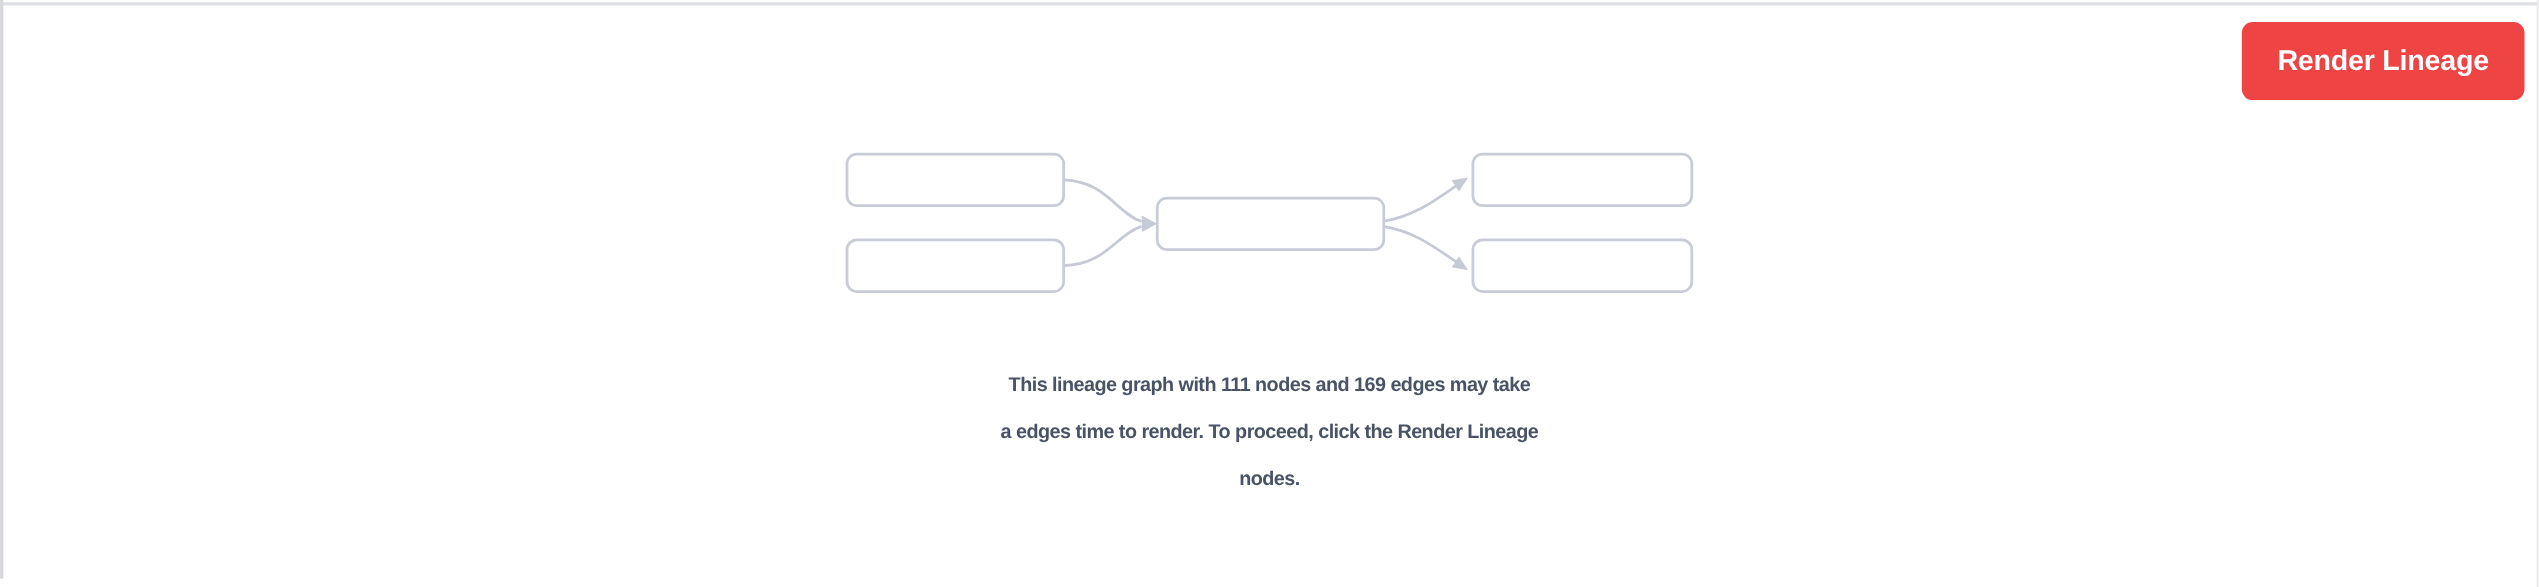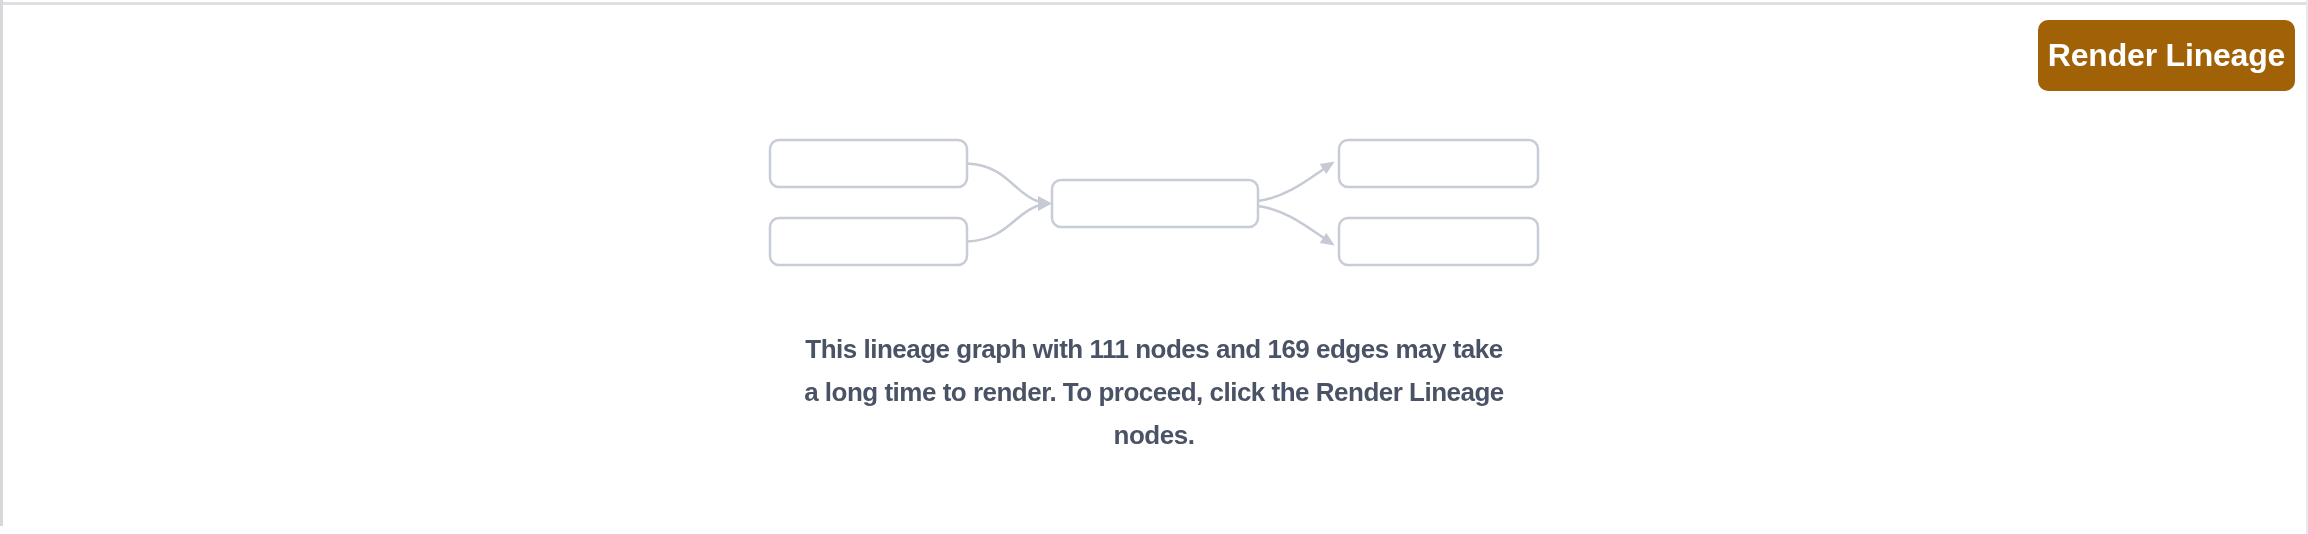--- a/index.html
+++ b/index.html
@@ -9,38 +9,38 @@
 
   
   .top-border   { position:absolute; top:2px; left:0; width:100%; height:3px; background:#DEDFE3; }
   .left-border  { position:absolute; top:0; left:0; width:3px; height:526px; background:#D6D8DC; }
   .right-border { position:absolute; top:0; right:0; width:2px; height:100%; background:#E9EAEC; }
 
   
   .render-btn {
     position:absolute; top:20px; right:13px;
     width:257px; height:71px;
-    background:#a16207; color:#ffffff;
+    background:#ef4444; color:#ffffff;
     border:none; border-radius:10px;
     font-family:"Liberation Sans","DejaVu Sans",sans-serif;
-    font-size:32px; font-weight:700; letter-spacing:-0.2px;
+    font-size:26px; font-weight:700; letter-spacing:-0.2px;
     cursor:pointer;
   }
 
   
   .graphic { position:absolute; left:768px; top:136px; width:772px; height:134px; }
   .g-node { fill:#ffffff; stroke:#C8CCD6; stroke-width:2.5; }
   .g-edge { fill:none; stroke:#C6CAD4; stroke-width:2.5; stroke-linecap:round; }
   .g-arrow { fill:#C6CAD4; stroke:none; }
 
   
   .message {
     position:absolute; top:328px; left:50%; transform:translateX(-50%);
     text-align:center; white-space:nowrap;
-    font-size:26px; line-height:43px; font-weight:700;
+    font-size:18px; line-height:43px; font-weight:700;
     letter-spacing:-0.5px; color:#4A5365;
   }
 </style>
 </head>
 <body>
 
 <div class="stage">
 
   <div class="top-border"></div>
   <div class="left-border"></div>
@@ -61,17 +61,17 @@
 
     <rect class="g-node" x="2" y="4" width="197" height="47" rx="9"></rect>
     <rect class="g-node" x="2" y="82" width="197" height="47" rx="9"></rect>
     <rect class="g-node" x="284" y="44" width="206" height="47" rx="9"></rect>
     <rect class="g-node" x="571" y="4" width="199" height="47" rx="9"></rect>
     <rect class="g-node" x="571" y="82" width="199" height="47" rx="9"></rect>
   </svg>
 
   <div class="message">
     <div>This lineage graph with 111 nodes and 169 edges may take</div>
-    <div>a long time to render. To proceed, click the Render Lineage</div>
+    <div>a edges time to render. To proceed, click the Render Lineage</div>
     <div>nodes.</div>
   </div>
 
 </div>
 
 </body></html>

